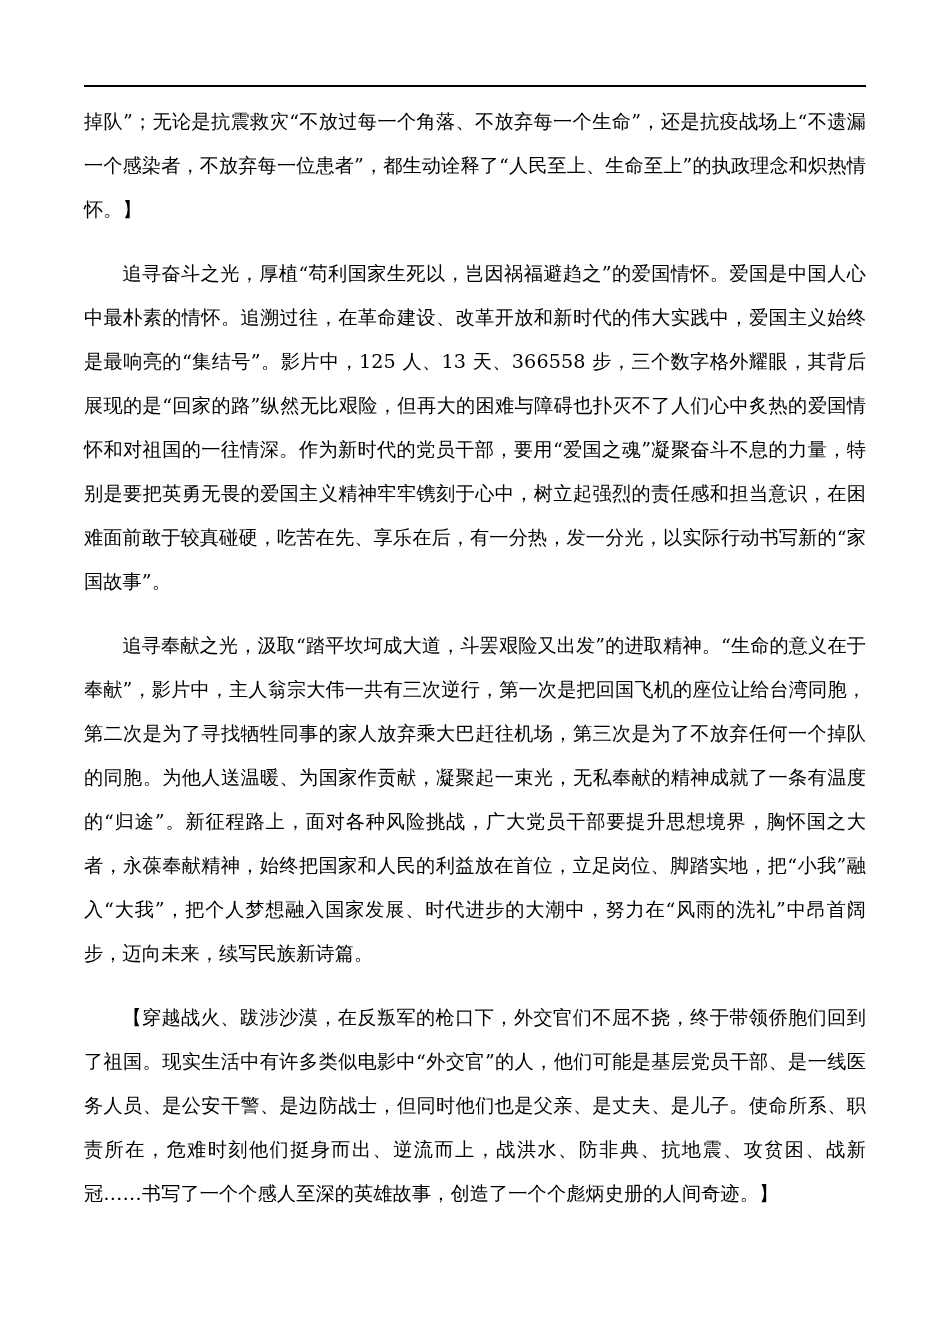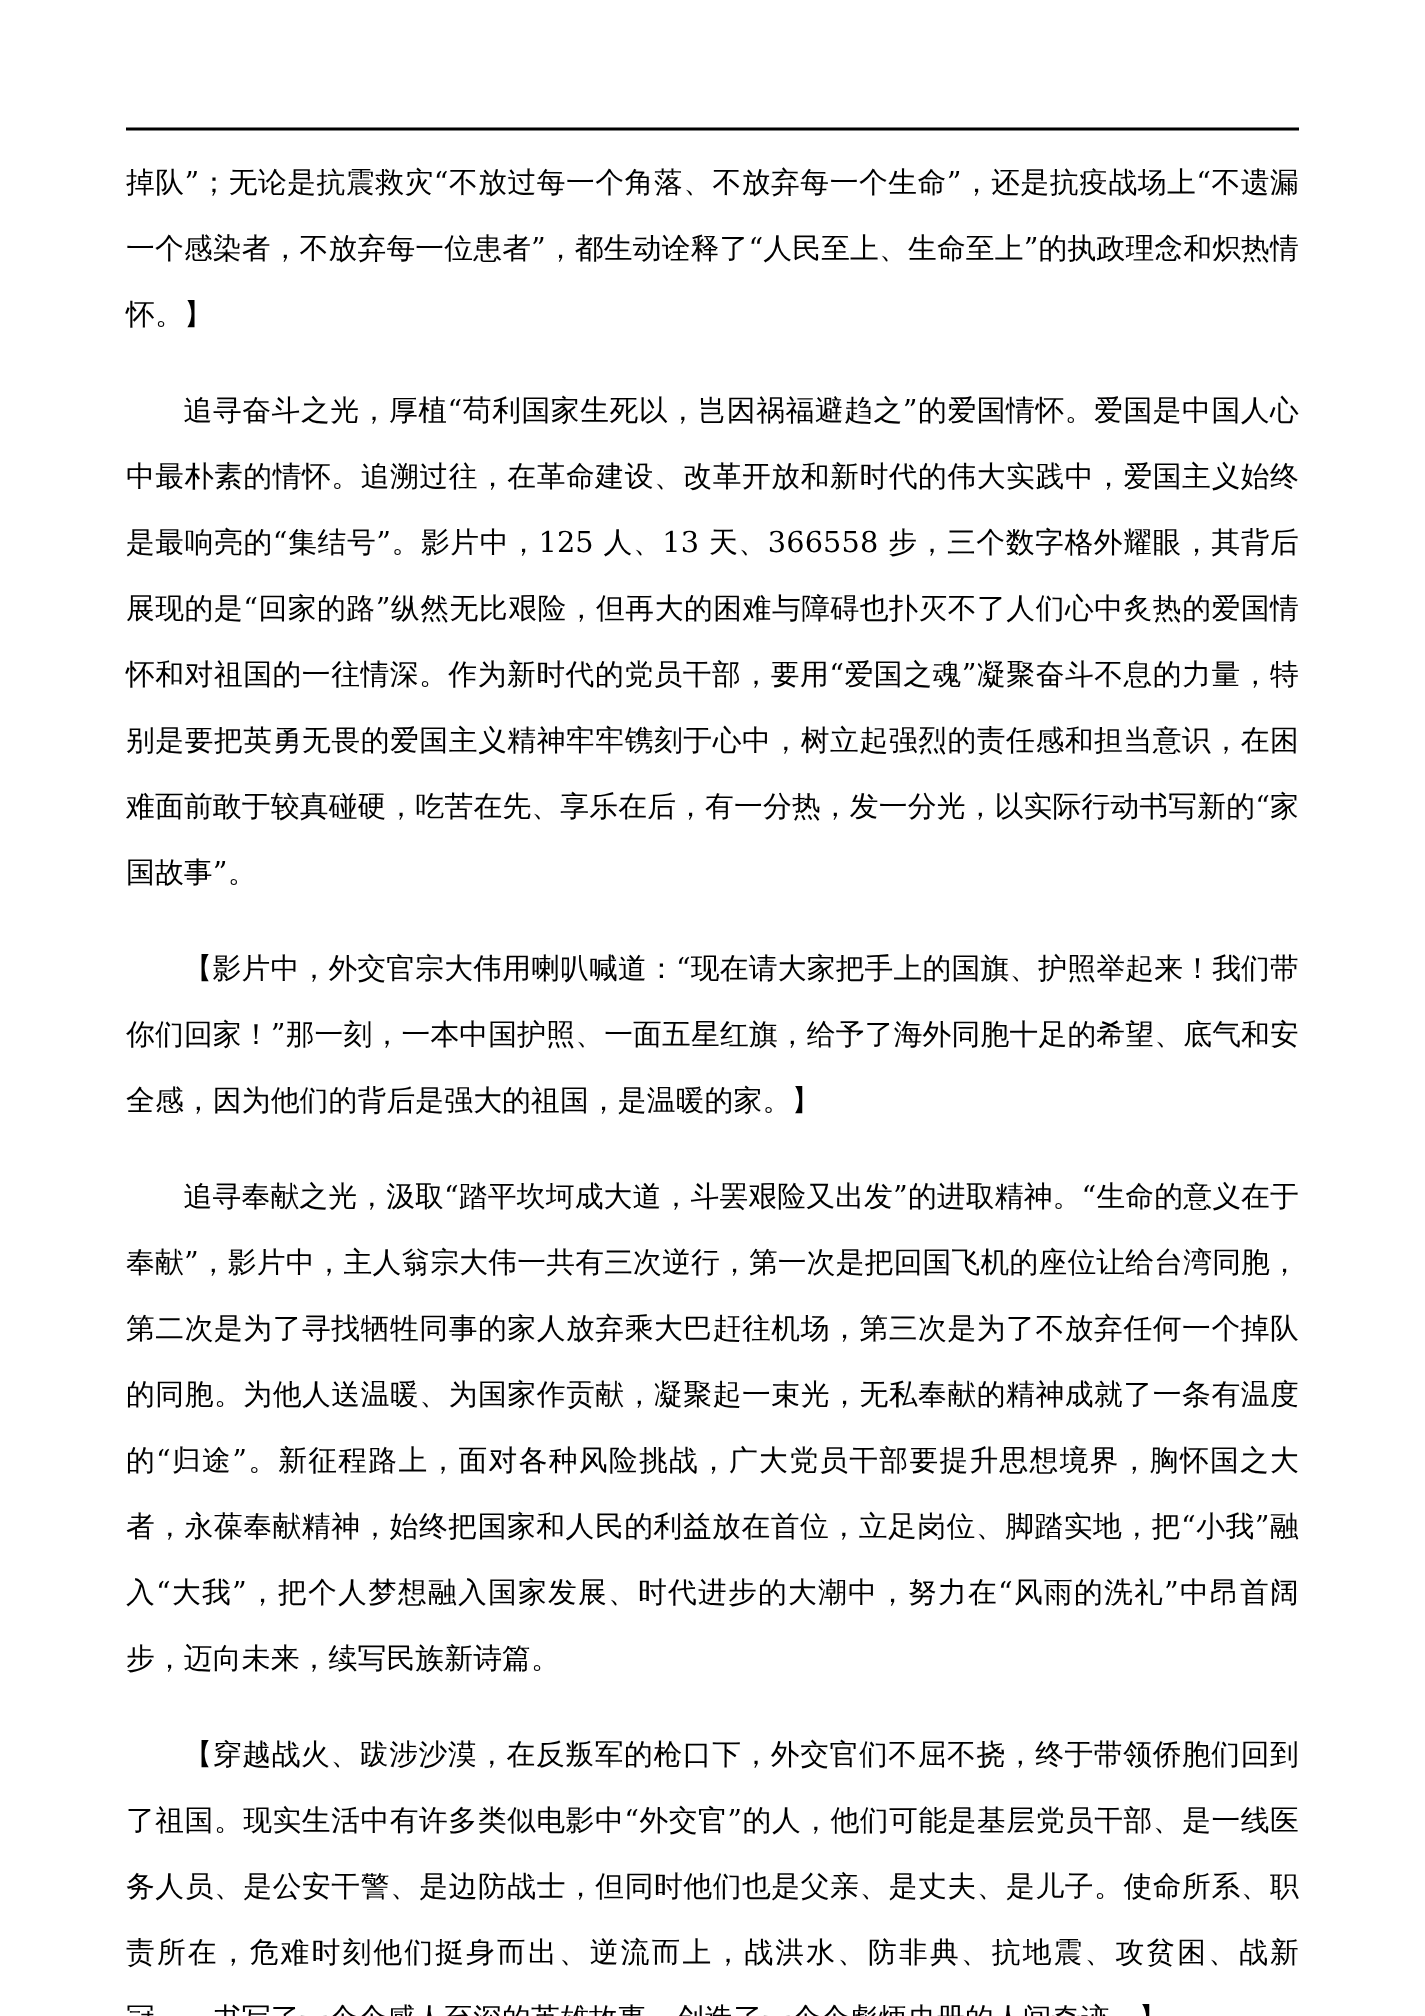--- a/index.html
+++ b/index.html
@@ -67,20 +67,19 @@
 <div class="page">
 
   <div class="header-rule"></div>
 
   <div class="body-column">
 
     <p class="para">掉队”；无论是抗震救灾“不放过每一个角落、不放弃每一个生命”，还是抗疫战场上“不遗漏一个感染者，不放弃每一位患者”，都生动诠释了“人民至上、生命至上”的执政理念和炽热情怀。】</p>
 
     <p class="para indent">追寻奋斗之光，厚植“苟利国家生死以，岂因祸福避趋之”的爱国情怀。爱国是中国人心中最朴素的情怀。追溯过往，在革命建设、改革开放和新时代的伟大实践中，爱国主义始终是最响亮的“集结号”。影片中，125 人、13 天、366558 步，三个数字格外耀眼，其背后展现的是“回家的路”纵然无比艰险，但再大的困难与障碍也扑灭不了人们心中炙热的爱国情怀和对祖国的一往情深。作为新时代的党员干部，要用“爱国之魂”凝聚奋斗不息的力量，特别是要把英勇无畏的爱国主义精神牢牢镌刻于心中，树立起强烈的责任感和担当意识，在困难面前敢于较真碰硬，吃苦在先、享乐在后，有一分热，发一分光，以实际行动书写新的“家国故事”。</p>
 
-    <p class="para indent">【影片中，外交官宗大伟用喇叭喊道：“现在请大家把手上的国旗、护照举起来！我们带你们回家！”那一刻，一本中国护照、一面五星红旗，给予了海外同胞十足的希望、底气和安全感，因为他们的背后是强大的祖国，是温暖的家。】</p>
 
     <p class="para indent">追寻奉献之光，汲取“踏平坎坷成大道，斗罢艰险又出发”的进取精神。“生命的意义在于奉献”，影片中，主人翁宗大伟一共有三次逆行，第一次是把回国飞机的座位让给台湾同胞，第二次是为了寻找牺牲同事的家人放弃乘大巴赶往机场，第三次是为了不放弃任何一个掉队的同胞。为他人送温暖、为国家作贡献，凝聚起一束光，无私奉献的精神成就了一条有温度的“归途”。新征程路上，面对各种风险挑战，广大党员干部要提升思想境界，胸怀国之大者，永葆奉献精神，始终把国家和人民的利益放在首位，立足岗位、脚踏实地，把“小我”融入“大我”，把个人梦想融入国家发展、时代进步的大潮中，努力在“风雨的洗礼”中昂首阔步，迈向未来，续写民族新诗篇。</p>
 
     <p class="para indent">【穿越战火、跋涉沙漠，在反叛军的枪口下，外交官们不屈不挠，终于带领侨胞们回到了祖国。现实生活中有许多类似电影中“外交官”的人，他们可能是基层党员干部、是一线医务人员、是公安干警、是边防战士，但同时他们也是父亲、是丈夫、是儿子。使命所系、职责所在，危难时刻他们挺身而出、逆流而上，战洪水、防非典、抗地震、攻贫困、战新冠……书写了一个个感人至深的英雄故事，创造了一个个彪炳史册的人间奇迹。】</p>
 
   </div>
 </div>
 
 </body></html>

